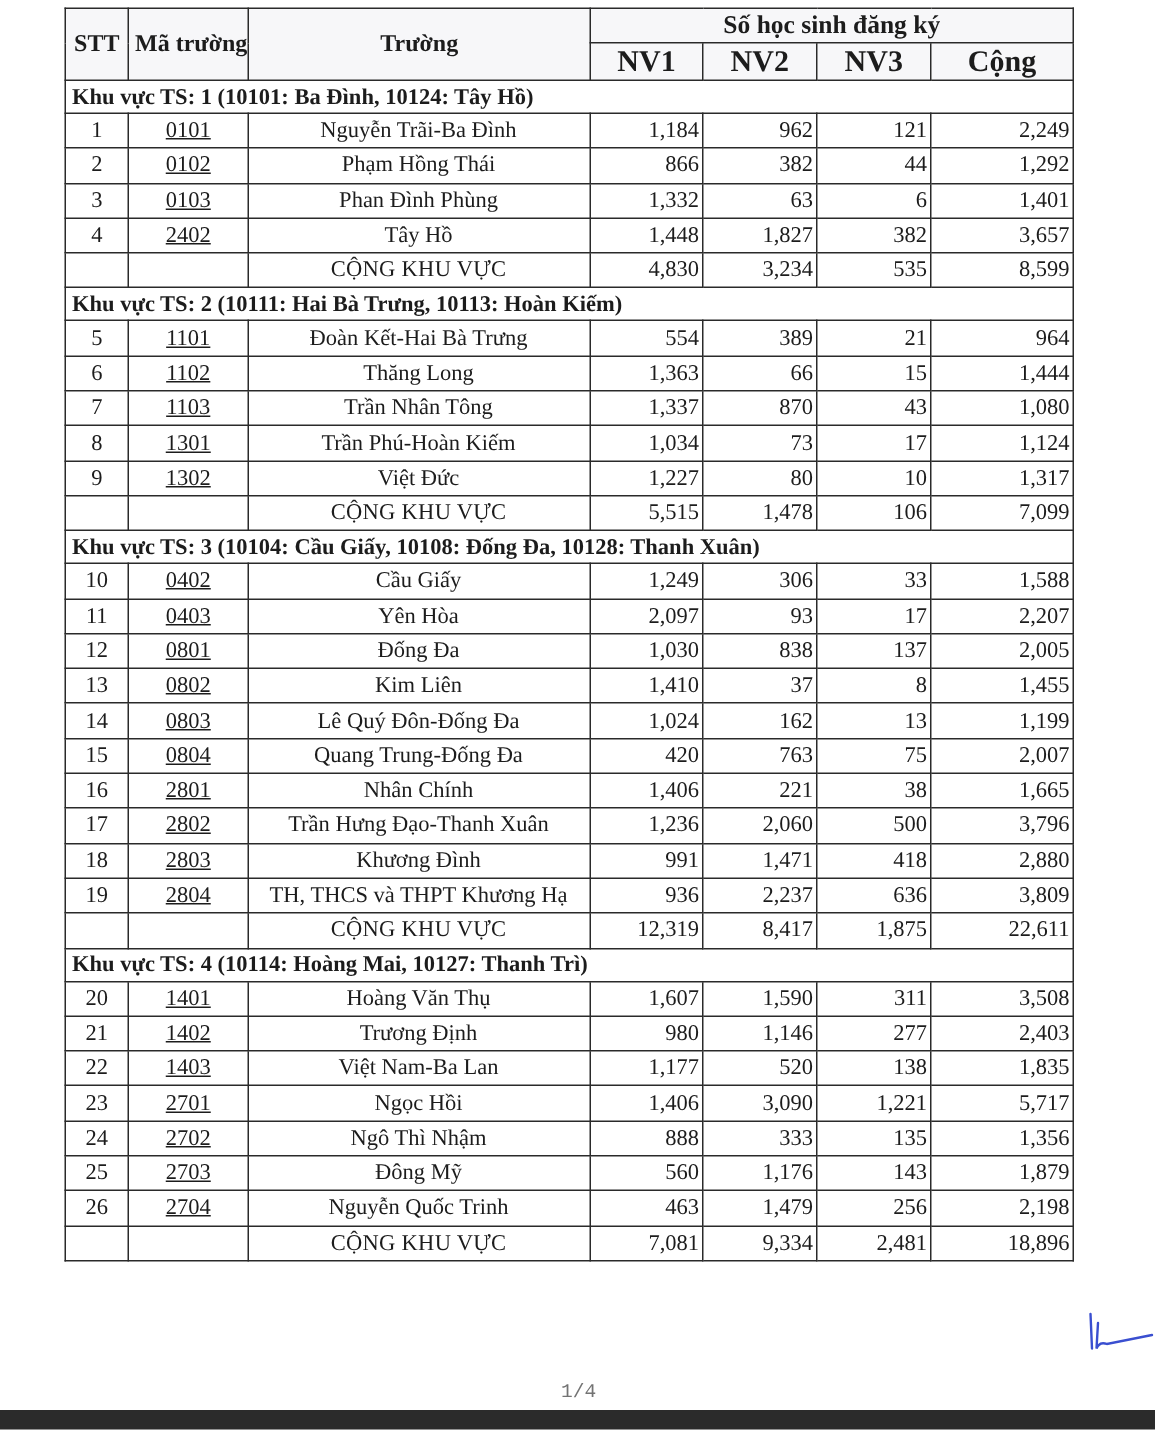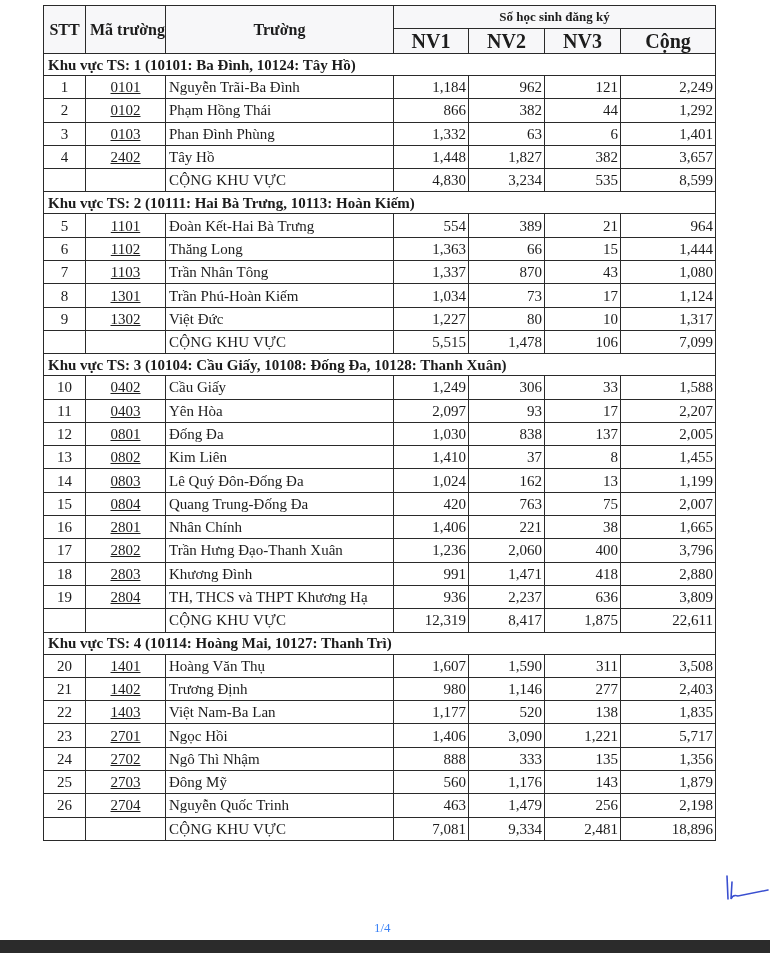--- a/index.html
+++ b/index.html
@@ -37,39 +37,39 @@
     height: 22.3px;
     line-height: 20px;
     white-space: nowrap;
     overflow: hidden;
   }
   table.reg th {
     font-weight: bold;
     background: #f7f7f9;
   }
   .h-stt, .h-code, .h-name { font-size: 16px; }
-  .h-group { font-size: 13px; height: 22px !important; }
+  .h-group { font-size: 17px; height: 22px !important; }
   .h-sub { font-size: 20px; height: 24px !important; }
   .c-stt { text-align: center; }
   .c-code { text-align: center; text-decoration: underline; }
-  .c-name { text-align: left; padding-left: 3px !important; }
+  .c-name { text-align: center; padding-left: 3px !important; }
   .c-num { text-align: right; padding-right: 2px !important; }
   tr.region td {
     font-weight: bold;
     font-size: 15px;
     height: 21px;
   }
   tr.total td.c-name { letter-spacing: 0.2px; margin-left: 18px; }
   .page-num {
     position: absolute;
     left: 374px;
     top: 920px;
-    font-family: Liberation Serif, serif;
+    font-family: Liberation Mono, monospace;
     font-size: 13px;
-    color: #3b82f6;
+    color: #737373;
     text-align: center;
   }
   .signature {
     position: absolute;
     left: 724px;
     top: 872px;
     width: 46px;
     height: 30px;
   }
   .bottom-bar {
@@ -280,21 +280,21 @@
           <td class="c-num">221</td>
           <td class="c-num">38</td>
           <td class="c-num">1,665</td>
         </tr>
         <tr>
           <td class="c-stt">17</td>
           <td class="c-code">2802</td>
           <td class="c-name">Trần Hưng Đạo-Thanh Xuân</td>
           <td class="c-num">1,236</td>
           <td class="c-num">2,060</td>
-          <td class="c-num">400</td>
+          <td class="c-num">500</td>
           <td class="c-num">3,796</td>
         </tr>
         <tr>
           <td class="c-stt">18</td>
           <td class="c-code">2803</td>
           <td class="c-name">Khương Đình</td>
           <td class="c-num">991</td>
           <td class="c-num">1,471</td>
           <td class="c-num">418</td>
           <td class="c-num">2,880</td>

